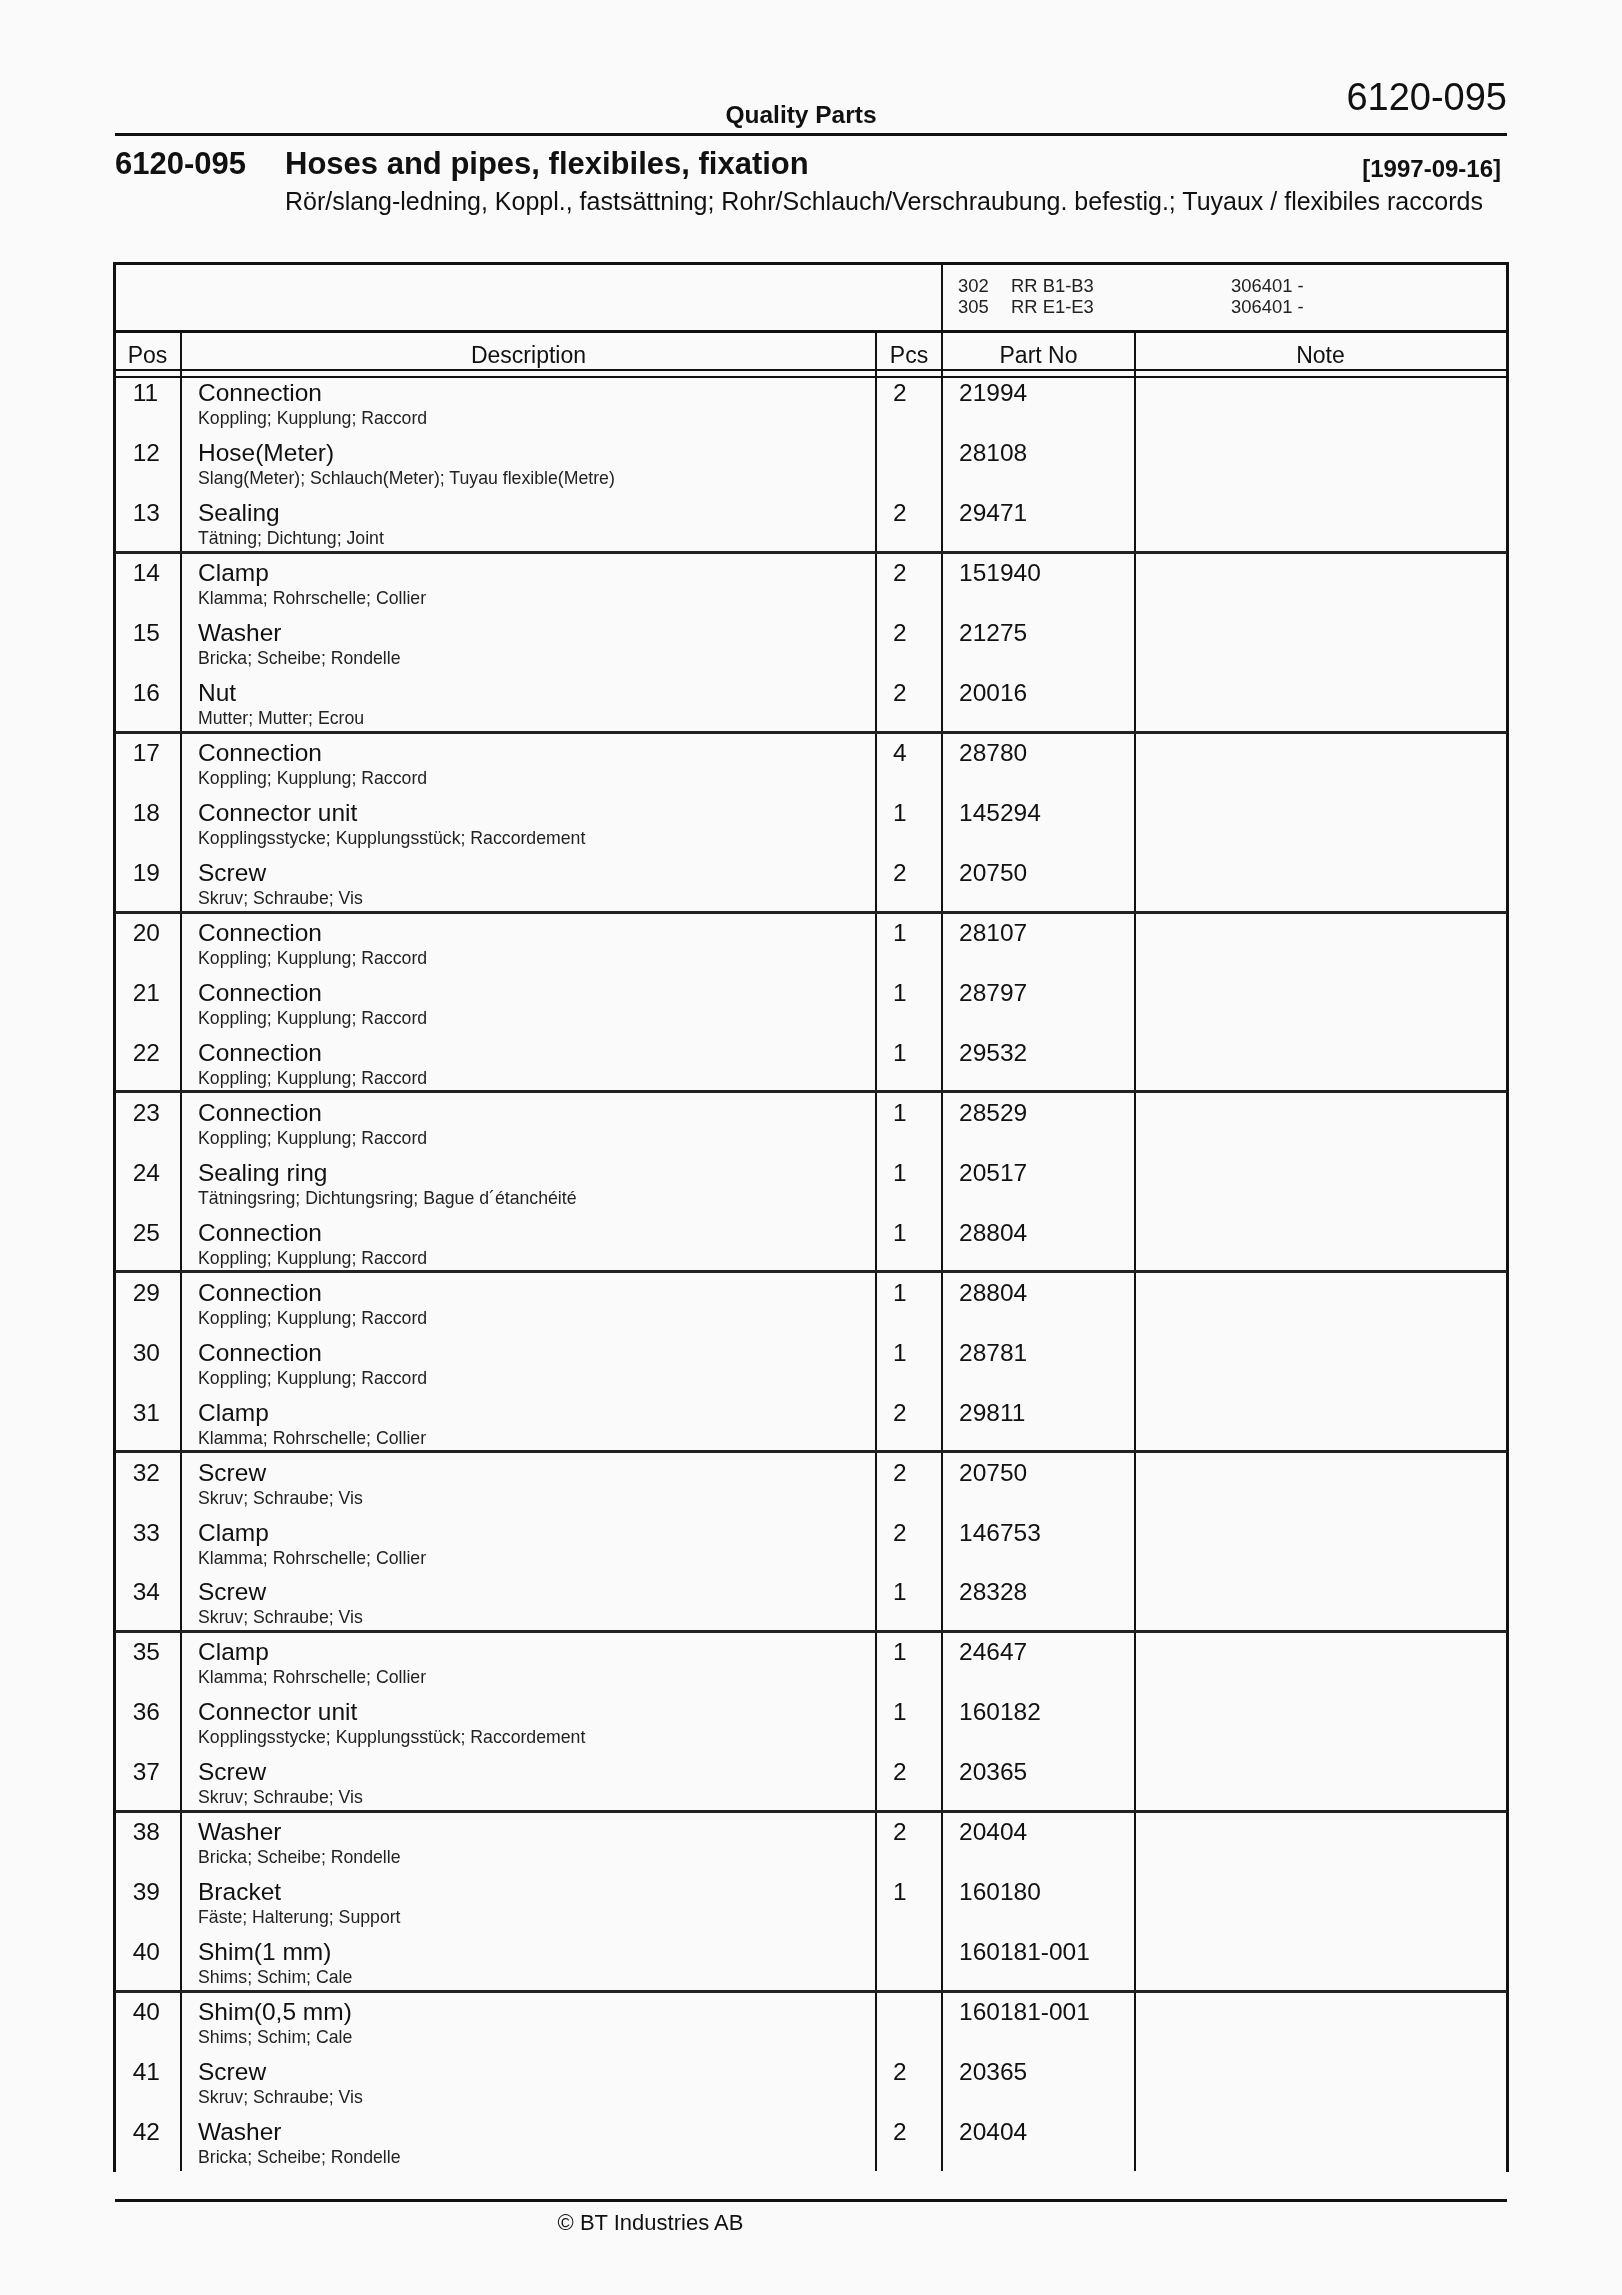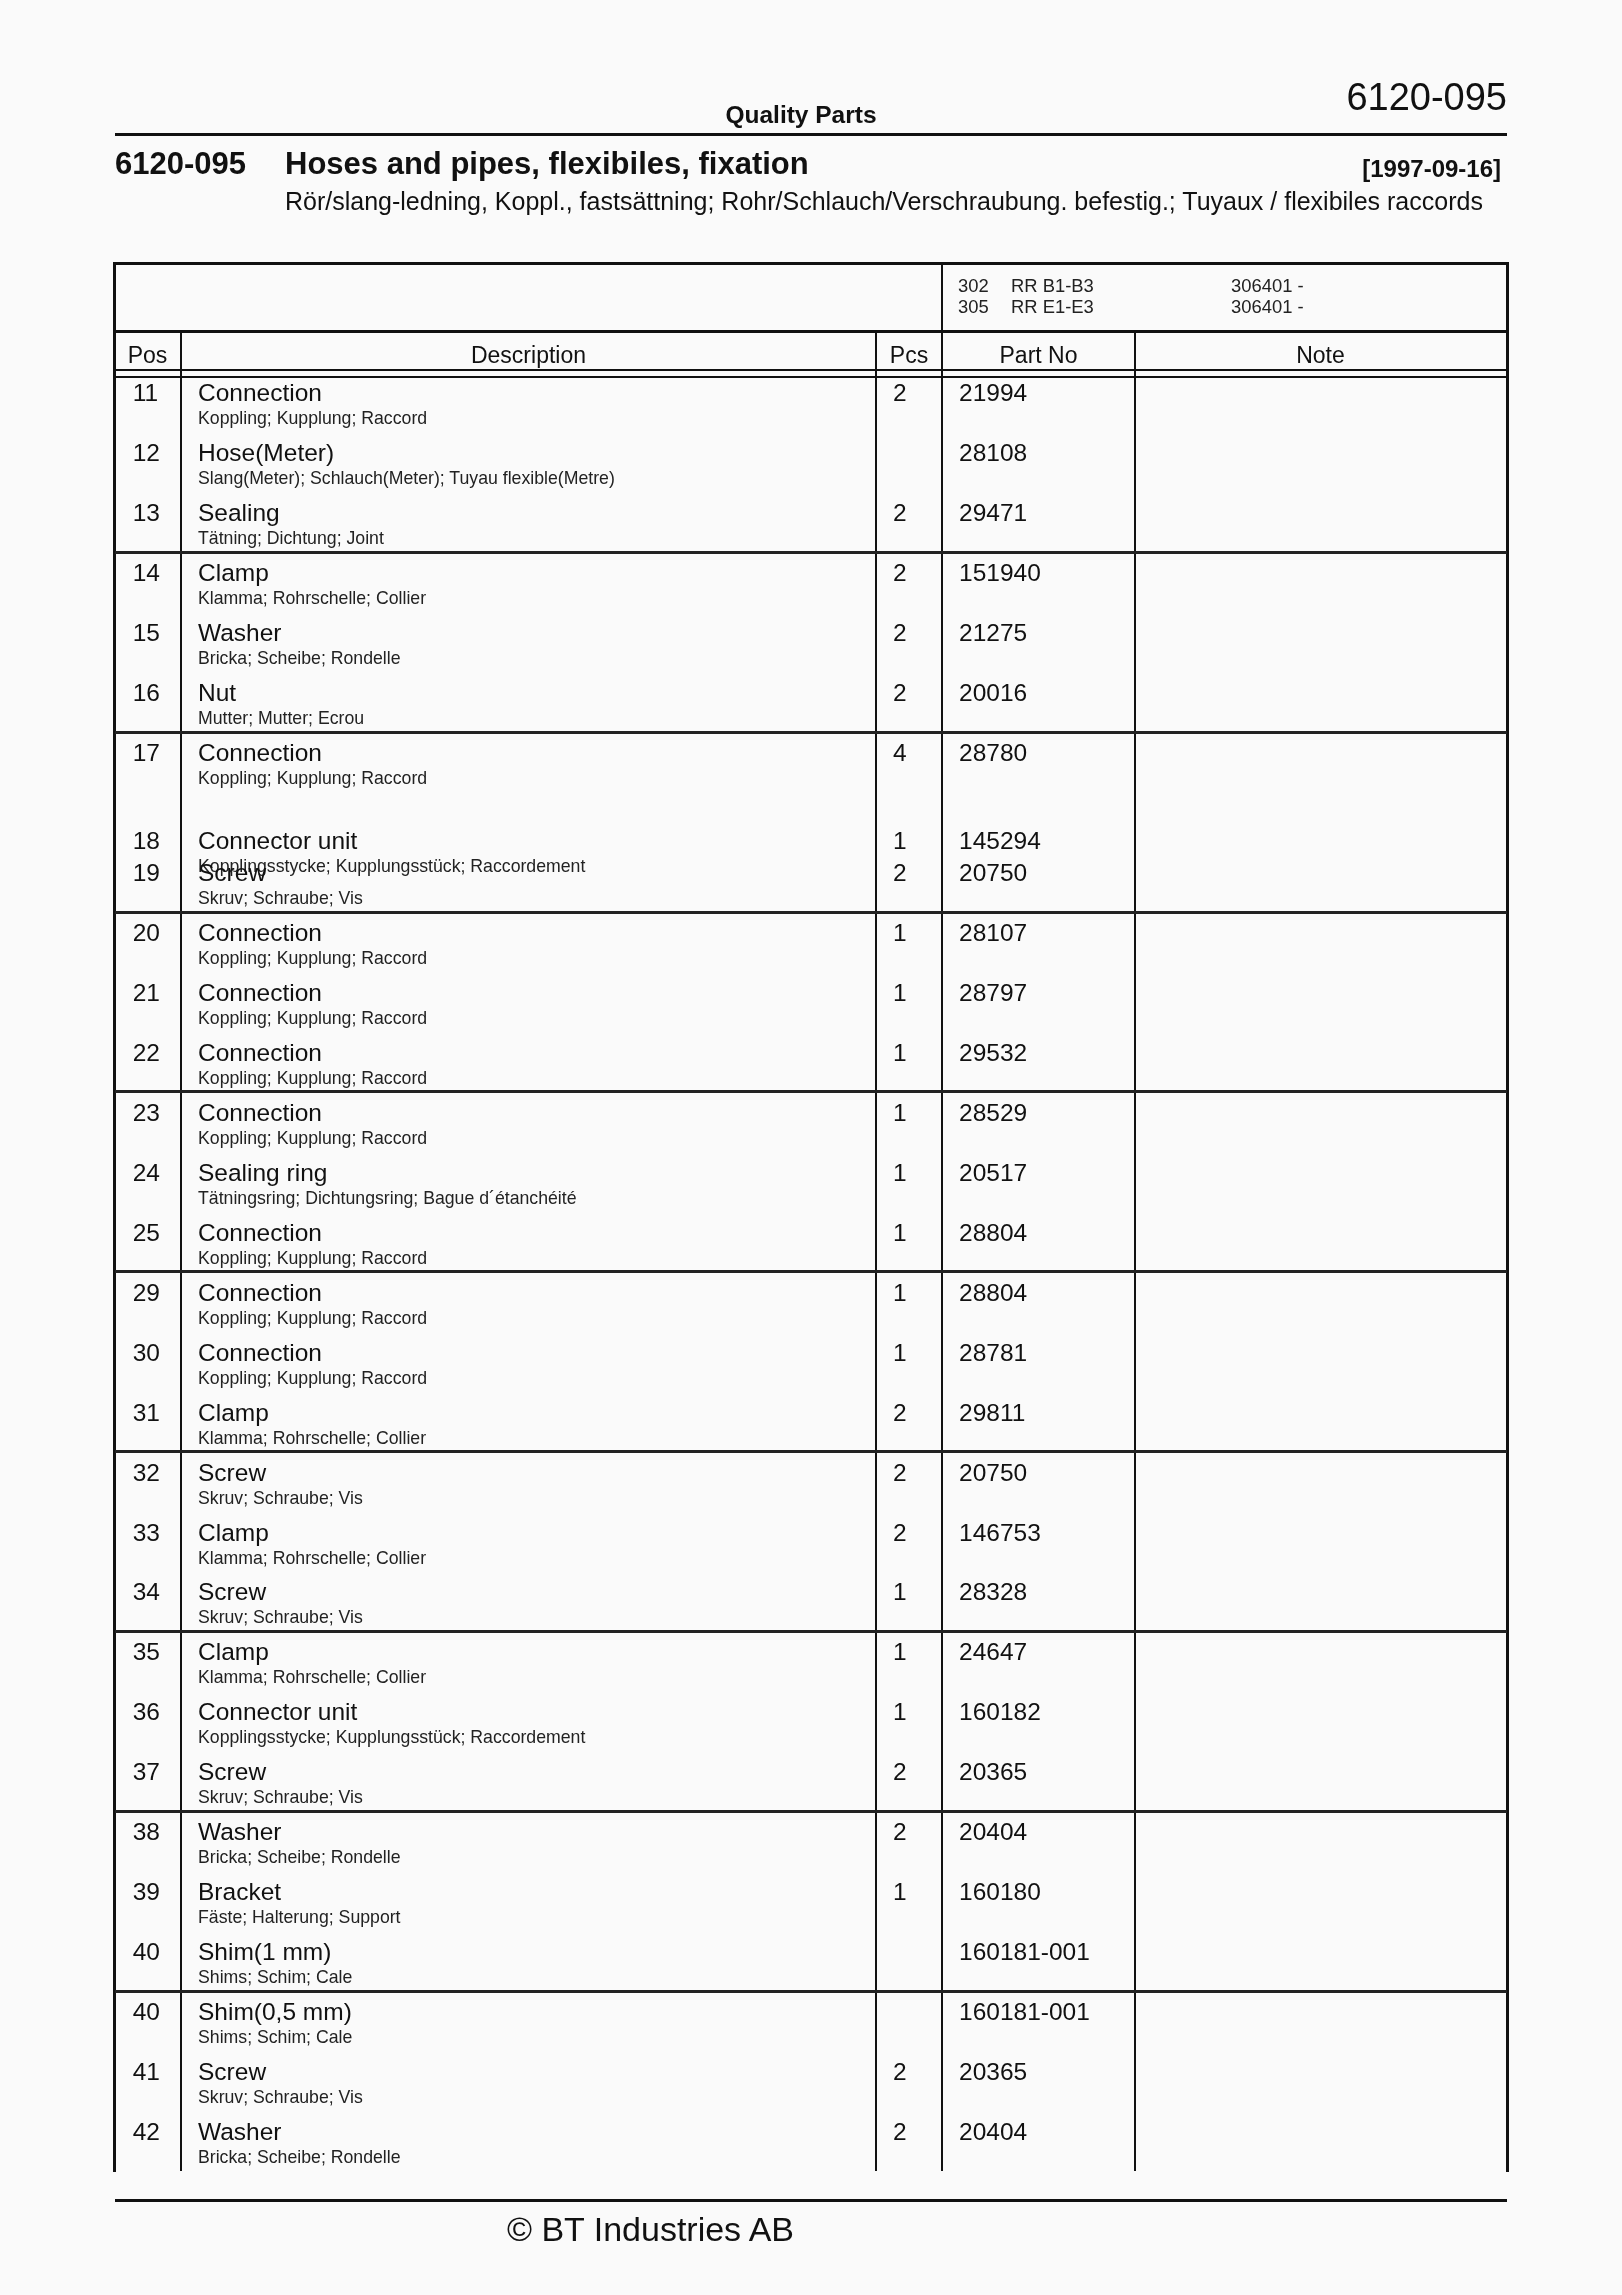--- a/index.html
+++ b/index.html
@@ -32,21 +32,21 @@
 
   .row { position:absolute; left:115px; width:1392px; height:60px; }
   .row .pos { position:absolute; left:17.7px; top:0; font-size:24.5px; }
   .row .name { position:absolute; left:83px; top:0; font-size:24.5px; }
   .row .trans { position:absolute; left:83px; top:29px; font-size:17.7px; color:#222; }
   .row .pcs { position:absolute; left:778px; top:0; font-size:24.5px; }
   .row .partno { position:absolute; left:844px; top:0; font-size:24.5px; }
   .row .note { position:absolute; left:1036px; top:0; font-size:24.5px; }
 
   .bottom-rule { left:115px; width:1392px; top:2199px; height:2.7px; background:#111; }
-  .footer { left:0; width:1301px; top:2210px; text-align:center; font-size:34px; }
+  .footer { left:0; width:1301px; top:2210px; text-align:center; font-size:22px; }
 </style>
 </head>
 <body>
 
 <div class="abs top-title">Quality Parts</div>
 <div class="abs doc-code-right">6120-095</div>
 <div class="abs top-rule"></div>
 
 <div class="abs sec-code">6120-095</div>
 <div class="abs sec-title">Hoses and pipes, flexibiles, fixation</div>
@@ -138,21 +138,21 @@
   <span class="note"></span>
 </div>
 <div class="row" style="top:739px;">
   <span class="pos">17</span>
   <span class="name">Connection</span>
   <span class="trans">Koppling; Kupplung; Raccord</span>
   <span class="pcs">4</span>
   <span class="partno">28780</span>
   <span class="note"></span>
 </div>
-<div class="row" style="top:799px;margin-top:28px;">
+<div class="row" style="top:799px;">
   <span class="pos">18</span>
   <span class="name">Connector unit</span>
   <span class="trans">Kopplingsstycke; Kupplungsstück; Raccordement</span>
   <span class="pcs">1</span>
   <span class="partno">145294</span>
   <span class="note"></span>
 </div>
 <div class="row" style="top:859px;">
   <span class="pos">19</span>
   <span class="name">Screw</span>

